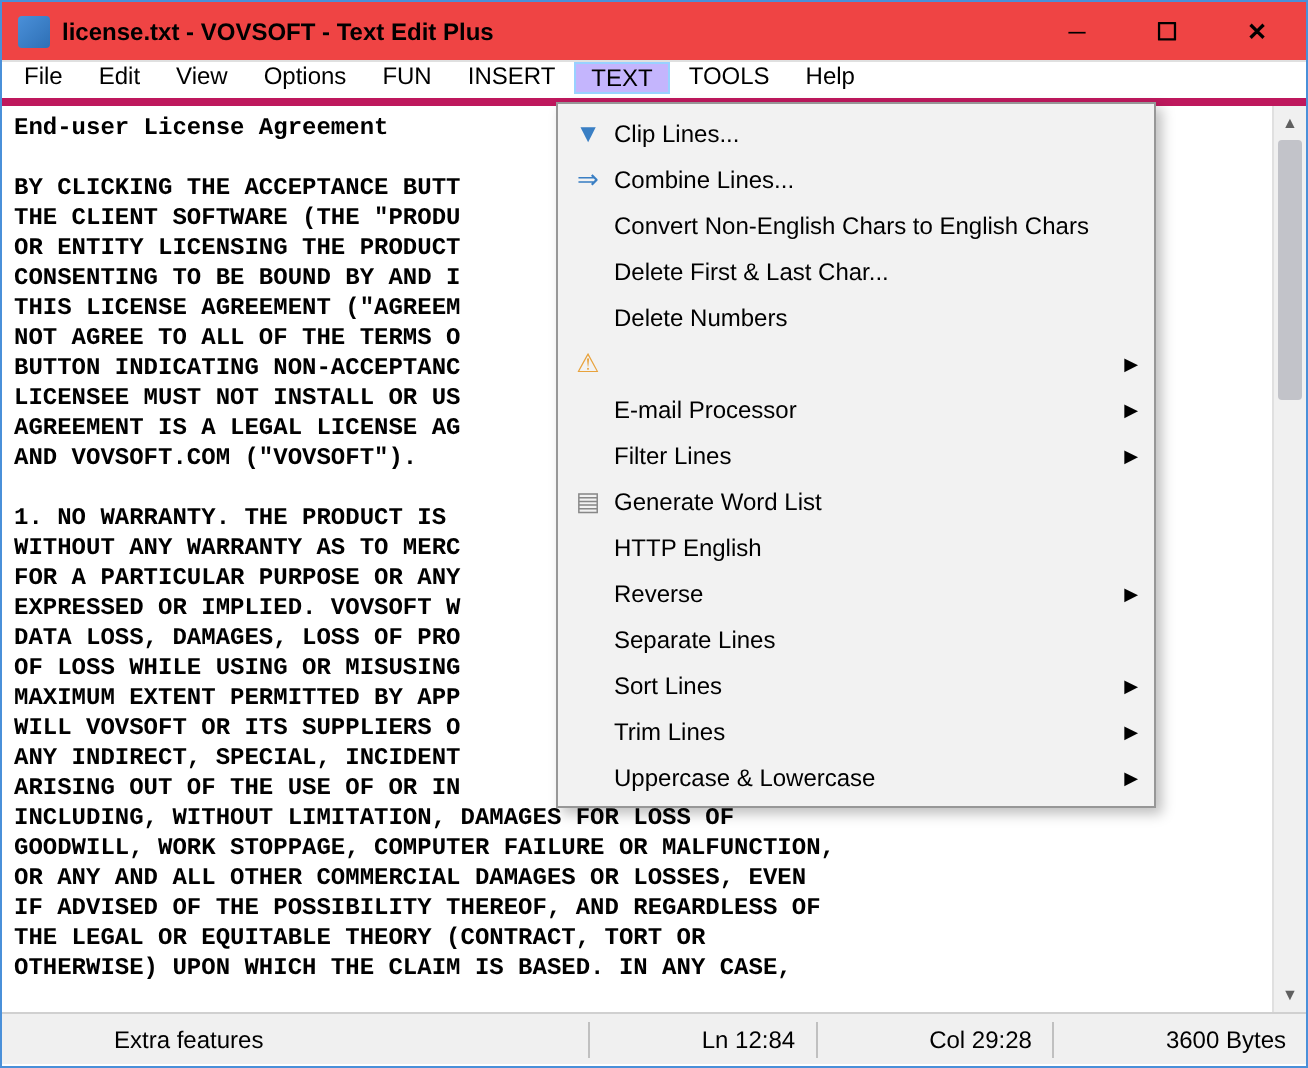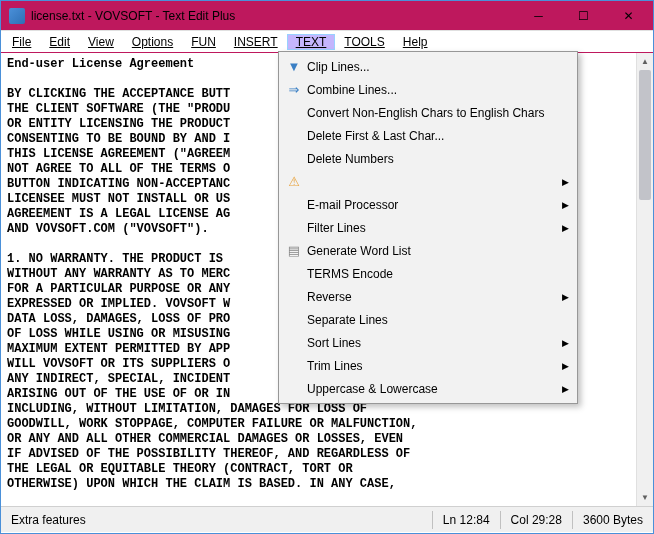--- a/index.html
+++ b/index.html
@@ -7,47 +7,47 @@
   font-family: "Segoe UI", Tahoma, sans-serif;
   font-size: 12px;
   background: #fff;
   width: 654px;
   height: 534px;
   overflow: hidden;
   border: 1px solid #4a90d9;
 }
 .titlebar {
   height: 30px;
-  background: #be185d;
+  background: #ef4444;
   display: flex;
   align-items: center;
   padding: 0 2px 0 8px;
   border-bottom: 1px solid #e0e0e0;
+  font-weight: bold;
 }
 .titlebar .app-icon {
   width: 16px; height: 16px;
   background: linear-gradient(135deg,#4a90d9,#2e6fb5);
   margin-right: 6px;
   border-radius: 2px;
 }
 .titlebar .title { flex: 1; font-size: 12px; color: #000; }
 .titlebar .win-btn {
   width: 45px; height: 28px;
   display: flex; align-items: center; justify-content: center;
   font-size: 12px;
   color: #000;
 }
 .menubar {
   height: 22px;
   display: flex;
-  align-items: center;
+  align-items: flex-start;
   padding: 0 2px;
-  border-bottom: 1px solid #be185d;
+  border-bottom: 4px solid #be185d;
   background: #fff;
-  text-decoration: underline;
 }
 .menubar .mitem {
   padding: 0 9px;
   display: flex;
   align-items: center;
   font-size: 12px;
   color: #000;
   position: relative;
 }
 .menubar .mitem.active {
@@ -84,21 +84,21 @@
 .scrollbar-v .thumb { position:absolute; top:0; height:130px; background:#c2c3c9; border-radius:2px; left:2px; right:2px; width:auto;}
 .statusbar {
   height: 26px;
   background: #f0f0f0;
   border-top: 1px solid #d0d0d0;
   display: flex;
   align-items: center;
   font-size: 12px;
   color: #000;
 }
-.statusbar .cell { padding: 0 10px; }
+.statusbar .cell { padding: 0 10px; margin-left: 46px; }
 .statusbar .spacer { flex: 1; }
 .statusbar .sep { width:1px; height:18px; background:#c0c0c0; }
 .dropdown {
   position: absolute;
   top: 51px;
   left: 278px;
   width: 300px;
   background: #f2f2f2;
   border: 1px solid #979797;
   box-shadow: 3px 3px 6px rgba(0,0,0,0.25);
@@ -234,21 +234,21 @@
       <span class="icon-slot "></span>
       <span>Filter Lines</span>
       <span class="arrow-r">▶</span>
     </div>
     <div class="ditem">
       <span class="icon-slot doc-icon">▤</span>
       <span>Generate Word List</span>
     </div>
     <div class="ditem">
       <span class="icon-slot "></span>
-      <span>TERMS Encode</span>
+      <span>HTTP English</span>
     </div>
     <div class="ditem">
       <span class="icon-slot "></span>
       <span>Reverse</span>
       <span class="arrow-r">▶</span>
     </div>
     <div class="ditem">
       <span class="icon-slot "></span>
       <span>Separate Lines</span>
     </div>

